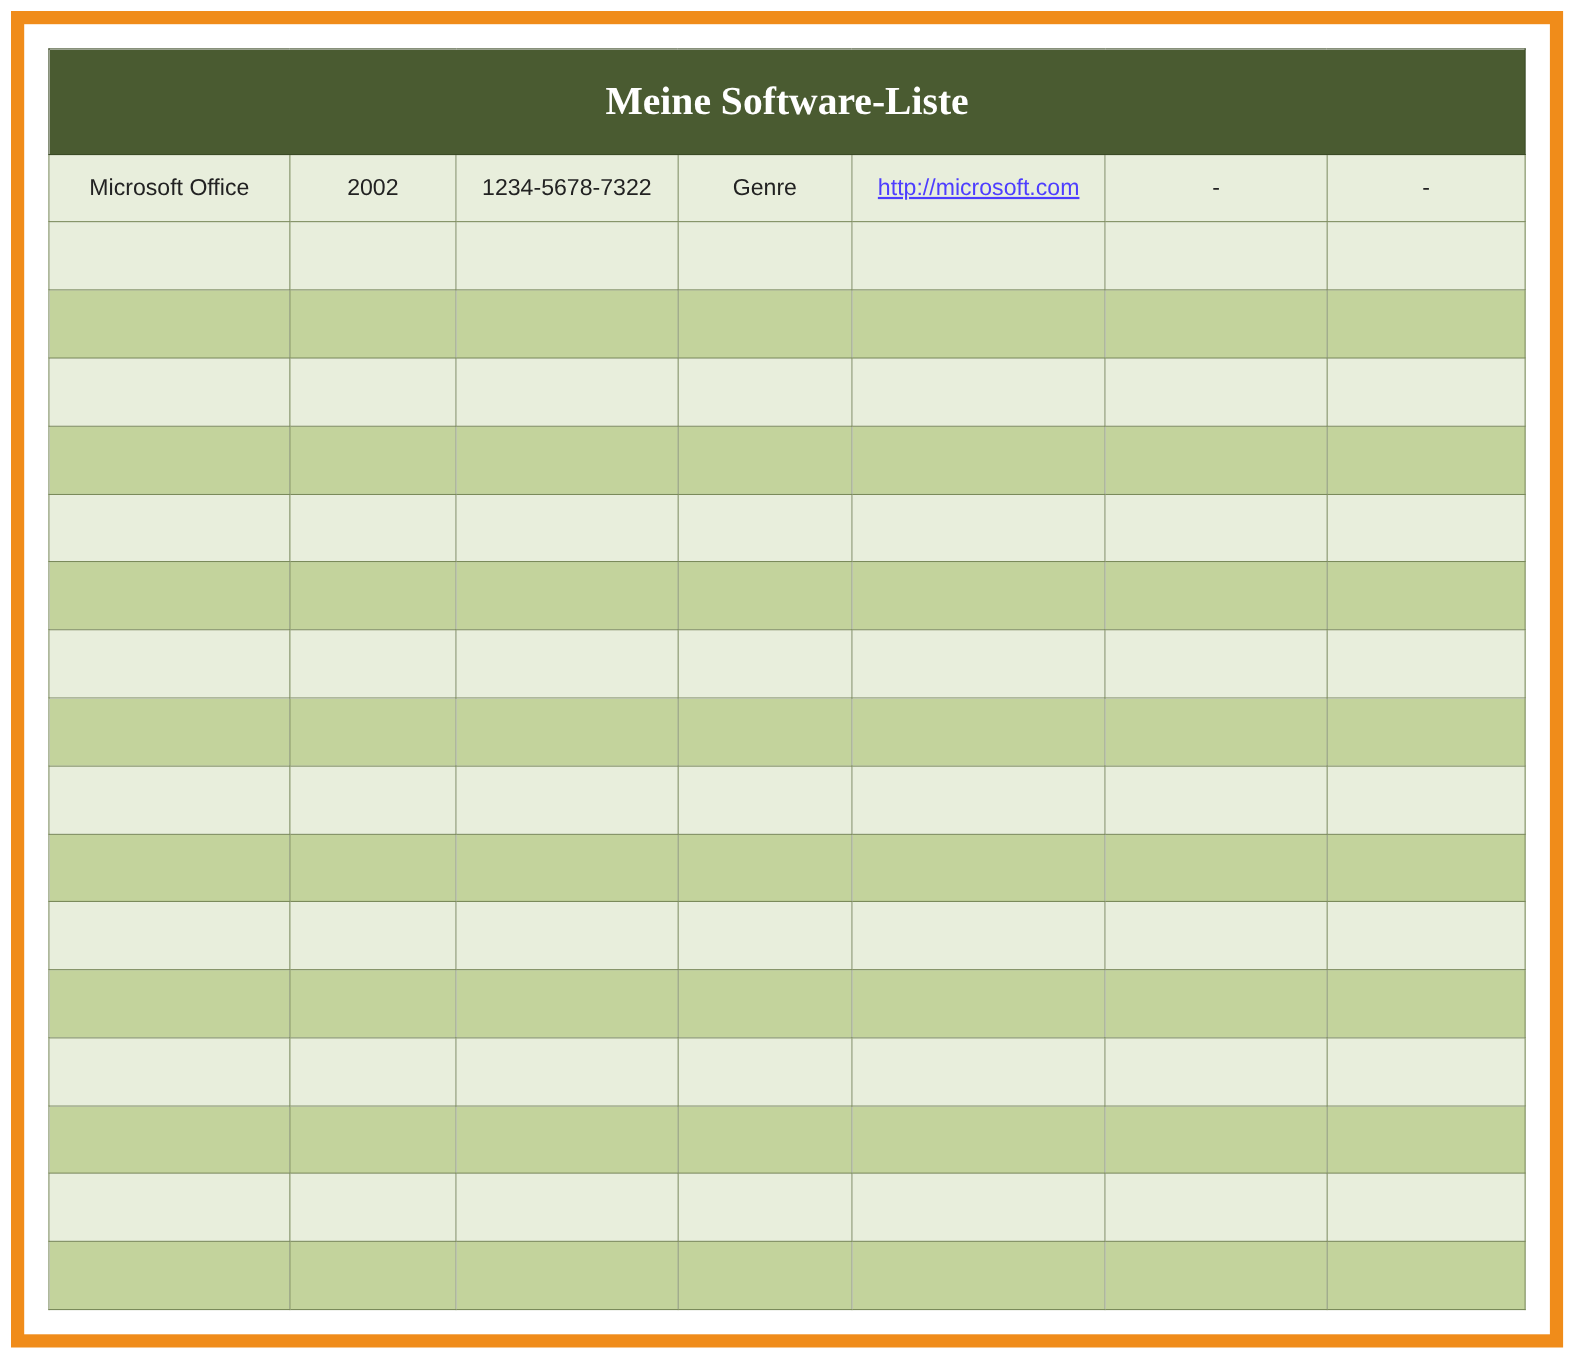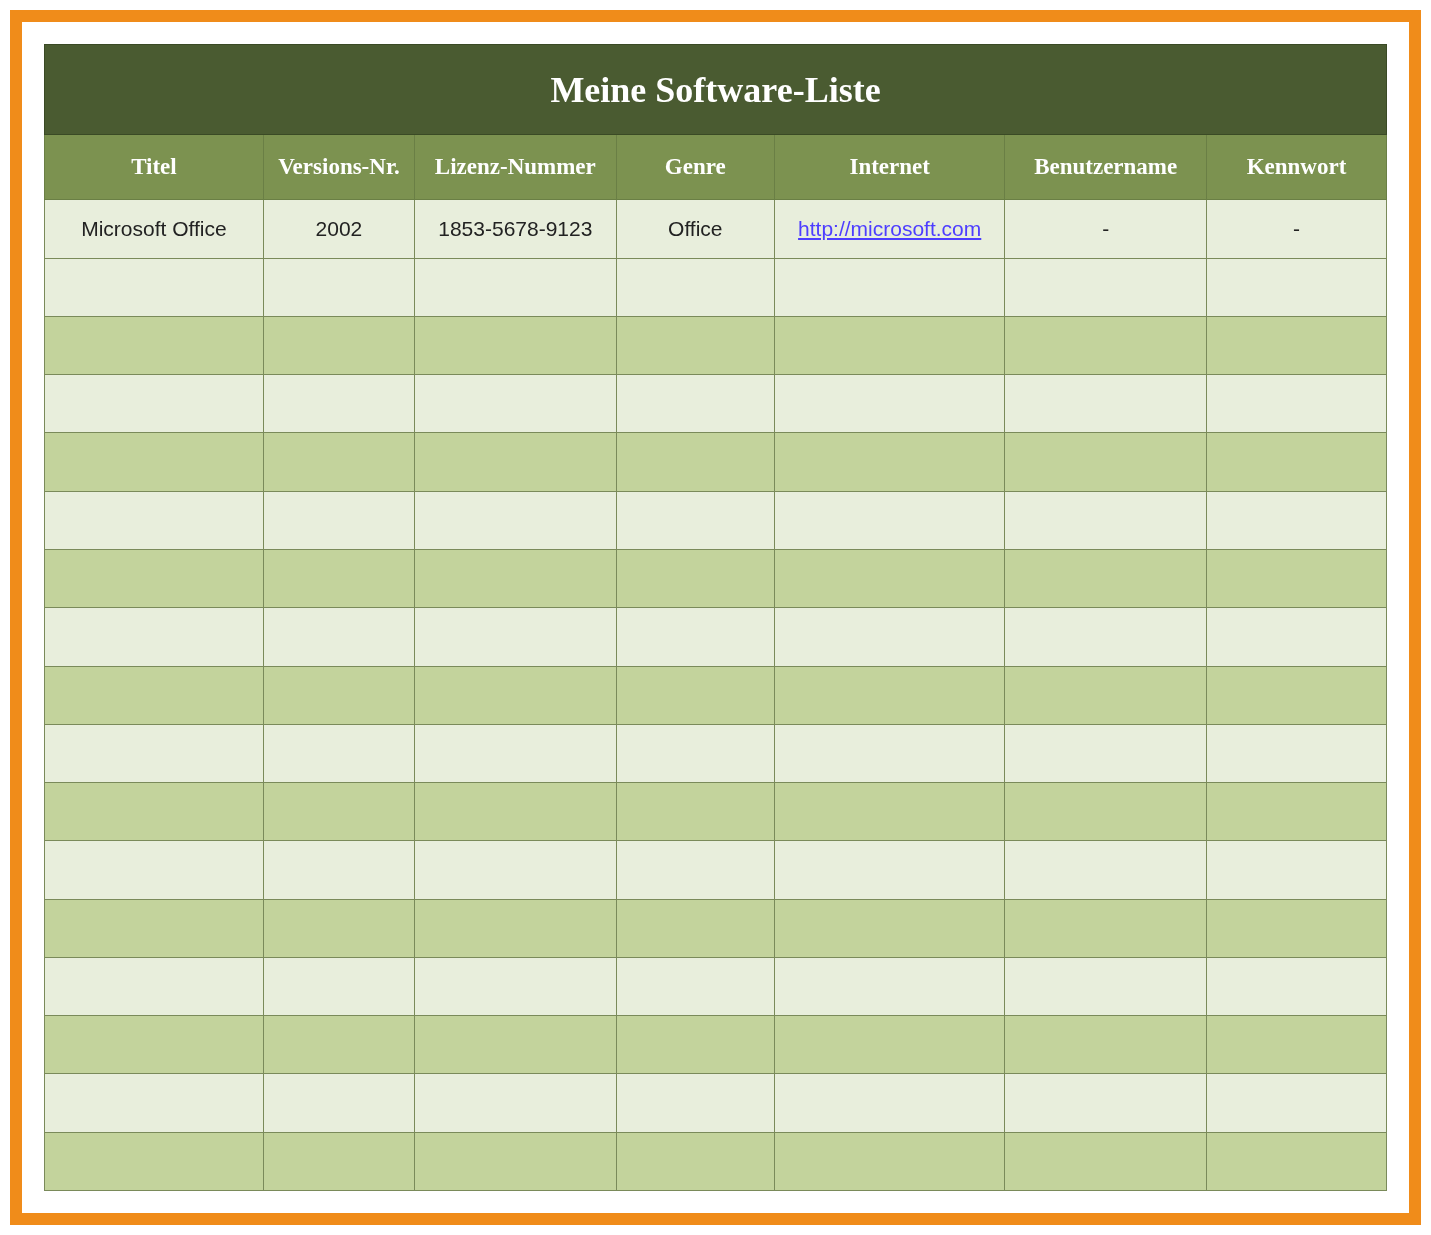--- a/index.html
+++ b/index.html
@@ -81,35 +81,26 @@
         <col class="c3">
         <col class="c4">
         <col class="c5">
         <col class="c6">
         <col class="c7">
     </colgroup>
     <tbody>
       <tr class="title-row">
         <td colspan="7">Meine Software-Liste</td>
       </tr>
-      <tr class="header-row">
-        <th>Titel</th>
-        <th>Versions-Nr.</th>
-        <th>Lizenz-Nummer</th>
-        <th>Genre</th>
-        <th>Internet</th>
-        <th>Benutzername</th>
-        <th>Kennwort</th>
-      </tr>
 
       <tr class="row-light">
         <td>Microsoft Office</td>
         <td>2002</td>
-        <td>1853-5678-9123</td>
-        <td>Office</td>
+        <td>1234-5678-7322</td>
+        <td>Genre</td>
         <td><span class="link">http://microsoft.com</span></td>
         <td>-</td>
         <td>-</td>
       </tr>
 
 
       <tr class="row-light">
           <td></td>
           <td></td>
           <td></td>

